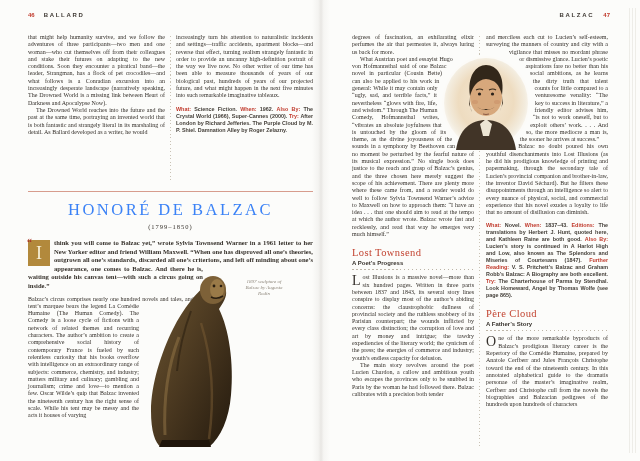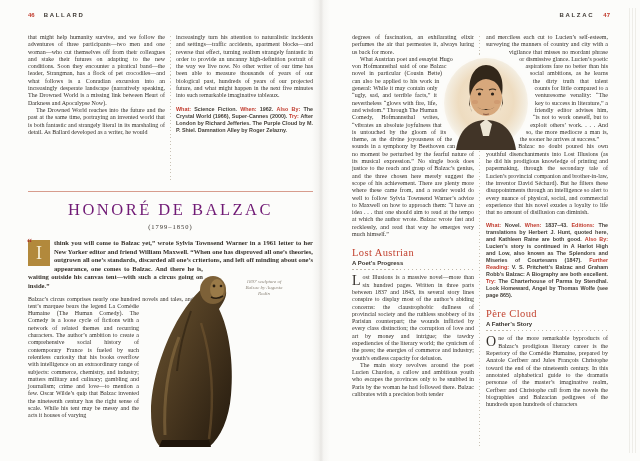--- a/index.html
+++ b/index.html
@@ -36,21 +36,21 @@
   
   .bt{font-size:6px;line-height:7.3px;text-align:justify;margin:0;color:#332e29;}
   .ind{text-indent:8px;}
   .bt+.bt{margin-top:0;}
   
   .info{font-family:"Liberation Sans",sans-serif;font-size:5.4px;line-height:7px;font-weight:bold;
     color:#45403a;text-align:justify;margin-top:6px;}
   .info .lbl{color:#c0392b;font-style:normal;}
   
   .redrule{height:0;border-top:1.5px solid #d79c8d;margin-top:7px;}
-  .sec-title{font-size:16.5px;letter-spacing:2.5px;text-align:center;color:#701a75;margin:8px 0 0;
+  .sec-title{font-size:16.5px;letter-spacing:2.5px;text-align:center;color:#3b82f6;margin:8px 0 0;
     font-weight:normal;font-family:"Liberation Serif",serif;}
   .sec-dates{font-size:6.5px;letter-spacing:1px;text-align:center;margin-top:3px;color:#35302a;}
   .quote{font-size:6.6px;line-height:8.6px;font-weight:bold;text-align:justify;margin:9px 0 0;color:#38332d;}
   .dcbox{float:left;width:22px;height:26px;margin:1px 4px 0 0;background:#b2893c;position:relative;
     text-align:center;}
   .dcletter{font-size:18px;line-height:26px;color:#f7f0da;font-family:"Liberation Serif",serif;font-weight:normal;}
   .qmark{position:absolute;top:-2px;left:-1px;font-size:10px;line-height:10px;color:#a83527;}
   .figure{float:right;width:174px;height:210px;position:relative;
     shape-outside:polygon(64px 26px,174px 26px,174px 210px,0px 210px,0px 64px,64px 64px);}
   .figure .caption{position:absolute;left:106px;top:40px;width:38px;font-style:italic;font-weight:normal;
@@ -162,21 +162,21 @@
       <ellipse cx="33" cy="46" rx="3" ry="2" fill="#c98d66" opacity="0.5"></ellipse>
       <ellipse cx="55" cy="46" rx="3" ry="2" fill="#c98d66" opacity="0.5"></ellipse>
     </svg>
   </div>
 
   <div class="cols">
     <div class="col">
       <span class="pwrapR"></span>
       <p class="bt">degrees of fascination, an exhilarating elixir perfumes the air that permeates it, always luring us back for more.</p>
       <p class="bt ind">What Austrian poet and essayist Hugo von Hofmannsthal said of one Balzac novel in particular (Cousin Bette) can also be applied to his work in general: While it may contain only “ugly, sad, and terrible facts,” it nevertheless “glows with fire, life, and wisdom.” Through The Human Comedy, Hofmannsthal writes, “vibrates an absolute joyfulness that is untouched by the gloom of its theme, as the divine joyousness of the sounds in a symphony by Beethoven can at no moment be perturbed by the fearful nature of its musical expression.” No single book does justice to the reach and grasp of Balzac’s genius, and the three chosen here merely suggest the scope of his achievement. There are plenty more where these came from, and a reader would do well to follow Sylvia Townsend Warner’s advice to Maxwell on how to approach them: “I have an idea . . . that one should aim to read at the tempo at which the author wrote. Balzac wrote fast and recklessly, and read that way he emerges very much himself.”</p>
-      <h2 class="sub-title">Lost Austrian</h2>
+      <h2 class="sub-title">Lost Townsend</h2>
       <div class="sub-sub">A Poet’s Progress</div>
       <div class="dotrule"></div>
       <p class="bt"><span class="dc">L</span><span>ost Illusions is a massive novel—more than six hundred pages. Written in three parts between 1837 and 1843, its several story lines conspire to display most of the author’s abiding concerns: the claustrophobic dullness of provincial society and the ruthless snobbery of its Parisian counterpart; the wounds inflicted by every class distinction; the corruption of love and art by money and intrigue; the tawdry expediencies of the literary world; the cynicism of the press; the energies of commerce and industry; youth’s endless capacity for delusion.</span></p>
       <p class="bt ind">The main story revolves around the poet Lucien Chardon, a callow and ambitious youth who escapes the provinces only to be snubbed in Paris by the woman he had followed there. Balzac calibrates with a precision both tender</p>
     </div>
     <div class="col">
       <span class="pwrapL"></span>
       <p class="bt">and merciless each cut to Lucien’s self-esteem, surveying the manners of country and city with a vigilance that misses no mordant phrase or dismissive glance. Lucien’s poetic aspirations fare no better than his social ambitions, as he learns the dirty truth that talent counts for little compared to a venturesome venality: “The key to success in literature,” a friendly editor advises him, “is not to work oneself, but to exploit others’ work. . . . And so, the more mediocre a man is, the sooner he arrives at success.”</p>
       <p class="bt ind">Balzac no doubt poured his own youthful disenchantments into Lost Illusions (as he did his prodigious knowledge of printing and papermaking, through the secondary tale of Lucien’s provincial companion and brother-in-law, the inventor David Séchard). But he filters these disappointments through an intelligence so alert to every nuance of physical, social, and commercial experience that his novel exudes a loyalty to life that no amount of disillusion can diminish.</p>
       <p class="info"><b class="lbl">What:</b> Novel. <b class="lbl">When:</b> 1837–43. <b class="lbl">Editions:</b> The translations by Herbert J. Hunt, quoted here, and Kathleen Raine are both good. <b class="lbl">Also By:</b> Lucien’s story is continued in A Harlot High and Low, also known as The Splendors and Miseries of Courtesans (1847). <b class="lbl">Further Reading:</b> V. S. Pritchett’s Balzac and Graham Robb’s Balzac: A Biography are both excellent. <b class="lbl">Try:</b> The Charterhouse of Parma by Stendhal. Look Homeward, Angel by Thomas Wolfe (see page 865).</p>

